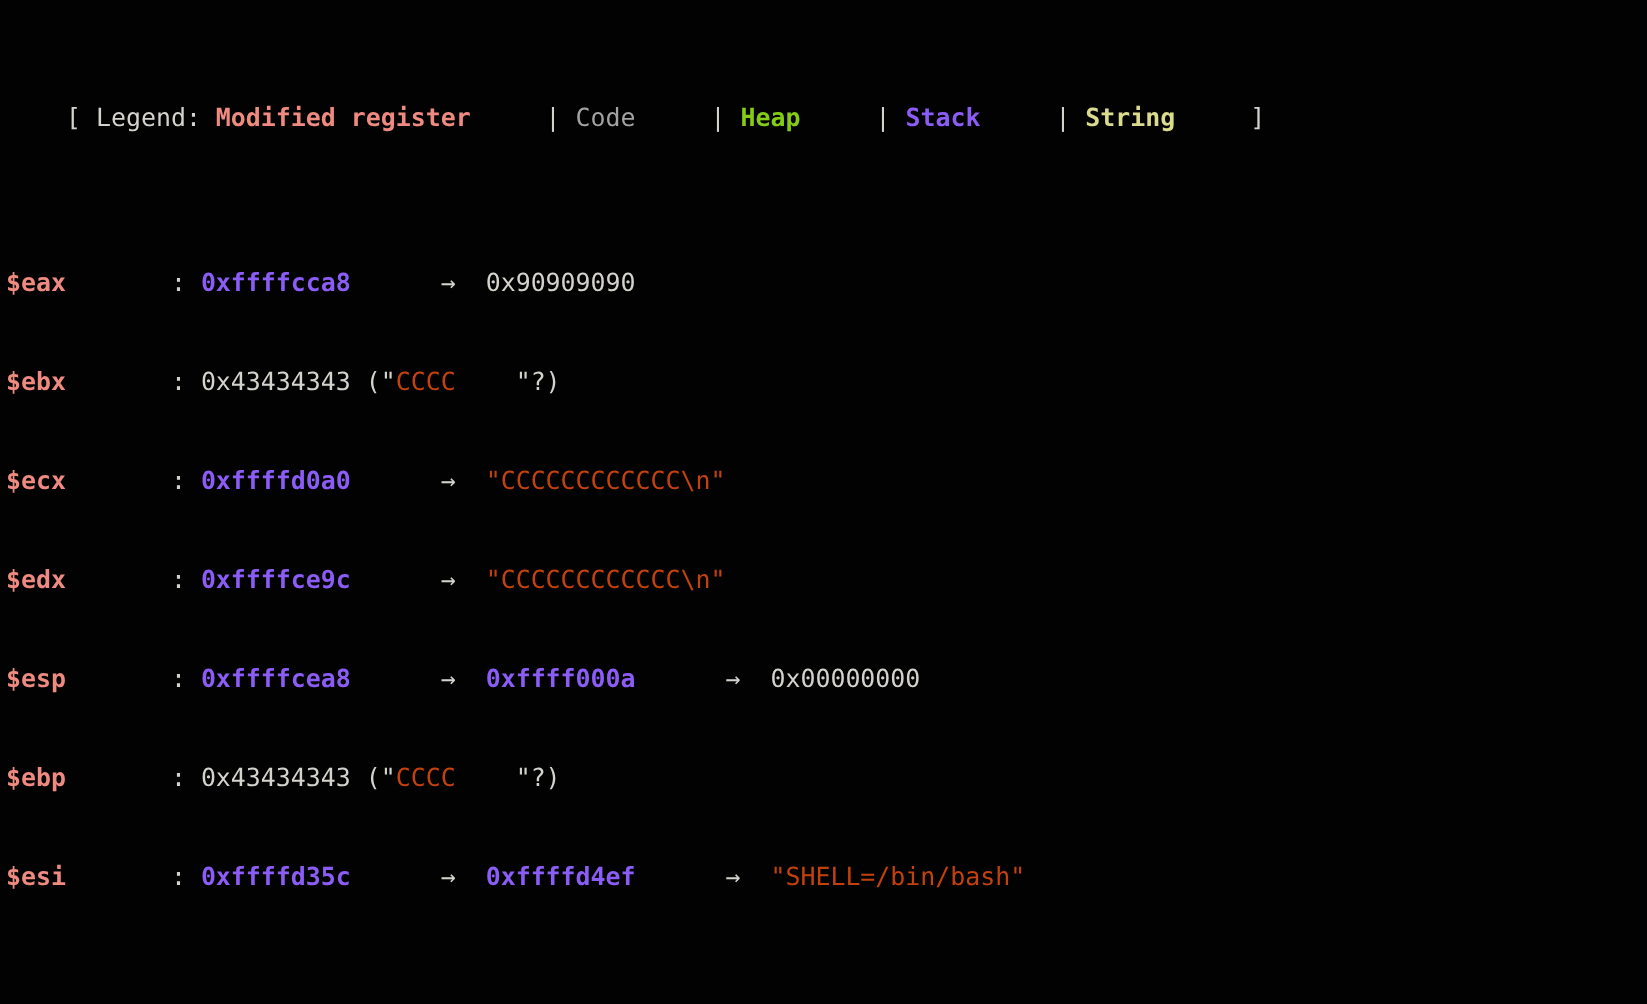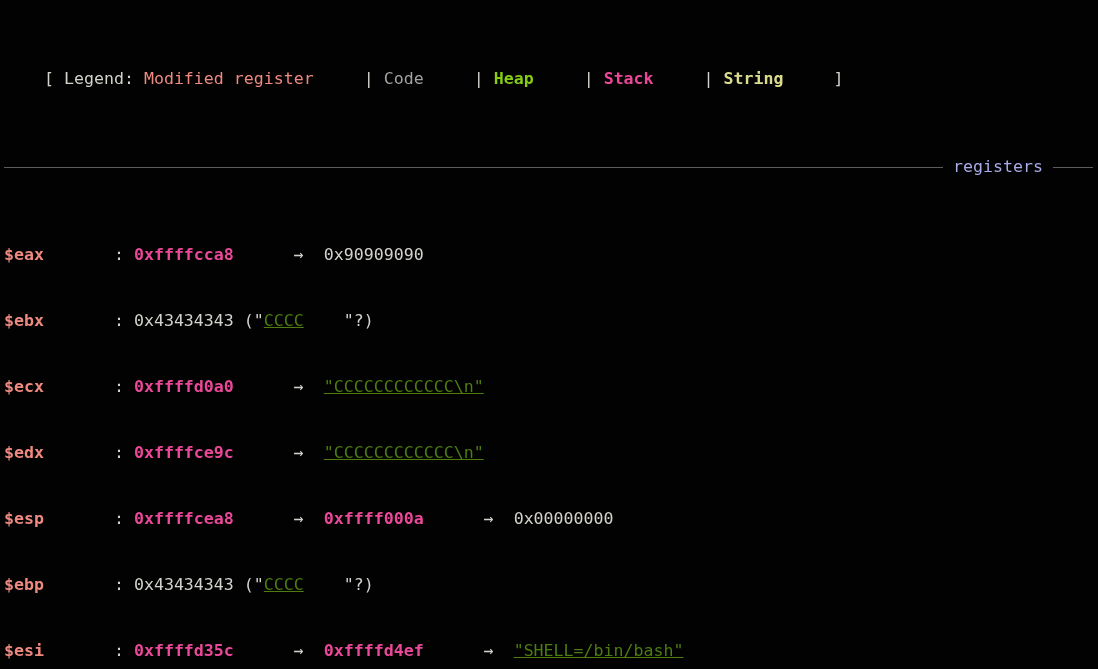--- a/index.html
+++ b/index.html
@@ -15,38 +15,33 @@
   .line{height:22px;}
   .hdr{display:flex;align-items:center;height:22px;}
   .hdr .rule{height:1px;background:#5c5c5c;}
   .hdr .rule-left{flex:1;}
   .hdr .rule-right{width:40px;}
   .hdr .title{color:#a8ace8;padding:0 10px;}
   
   .s-plain{color:#d4d2cc;margin-left:40px;}
   .s-reg{color:#ef8a80;font-weight:bold;margin-top:45px;}
   .s-salmon{color:#a3a3a3;}
-  .s-salmon-b{color:#ef8a80;font-weight:normal;}
-  .s-purple-b{color:#ec4899;font-weight:bold;}
-  .s-str{color:#4d7c0f;text-decoration:underline;}
+  .s-salmon-b{color:#ef8a80;font-weight:bold;}
+  .s-purple-b{color:#8b5cf6;font-weight:bold;}
+  .s-str{color:#c2410c;}
   .s-str-b{color:#dbdb8d;font-weight:bold;}
   .s-green-b{color:#84cc16;font-weight:bold;}
 </style>
 </head>
 <body>
 
 <div class="term">
 
   <div class="line"><span class="s-plain">[ Legend: </span><span class="s-salmon-b">Modified register</span><span class="s-plain"> | </span><span class="s-salmon">Code</span><span class="s-plain"> | </span><span class="s-green-b">Heap</span><span class="s-plain"> | </span><span class="s-purple-b">Stack</span><span class="s-plain"> | </span><span class="s-str-b">String</span><span class="s-plain"> ]</span></div>
 
-  <div class="hdr">
-    <div class="rule rule-left"></div>
-    <div class="title">registers</div>
-    <div class="rule rule-right"></div>
-  </div>
 
   <div class="line"><span class="s-reg">$eax</span><span class="s-plain">   : </span><span class="s-purple-b">0xffffcca8</span><span class="s-plain">  →  0x90909090</span></div>
   <div class="line"><span class="s-reg">$ebx</span><span class="s-plain">   : 0x43434343 ("</span><span class="s-str">CCCC</span><span class="s-plain">"?)</span></div>
   <div class="line"><span class="s-reg">$ecx</span><span class="s-plain">   : </span><span class="s-purple-b">0xffffd0a0</span><span class="s-plain">  →  </span><span class="s-str">"CCCCCCCCCCCC\n"</span></div>
   <div class="line"><span class="s-reg">$edx</span><span class="s-plain">   : </span><span class="s-purple-b">0xffffce9c</span><span class="s-plain">  →  </span><span class="s-str">"CCCCCCCCCCCC\n"</span></div>
   <div class="line"><span class="s-reg">$esp</span><span class="s-plain">   : </span><span class="s-purple-b">0xffffcea8</span><span class="s-plain">  →  </span><span class="s-purple-b">0xffff000a</span><span class="s-plain">  →  0x00000000</span></div>
   <div class="line"><span class="s-reg">$ebp</span><span class="s-plain">   : 0x43434343 ("</span><span class="s-str">CCCC</span><span class="s-plain">"?)</span></div>
   <div class="line"><span class="s-reg">$esi</span><span class="s-plain">   : </span><span class="s-purple-b">0xffffd35c</span><span class="s-plain">  →  </span><span class="s-purple-b">0xffffd4ef</span><span class="s-plain">  →  </span><span class="s-str">"SHELL=/bin/bash"</span></div>
   
   

